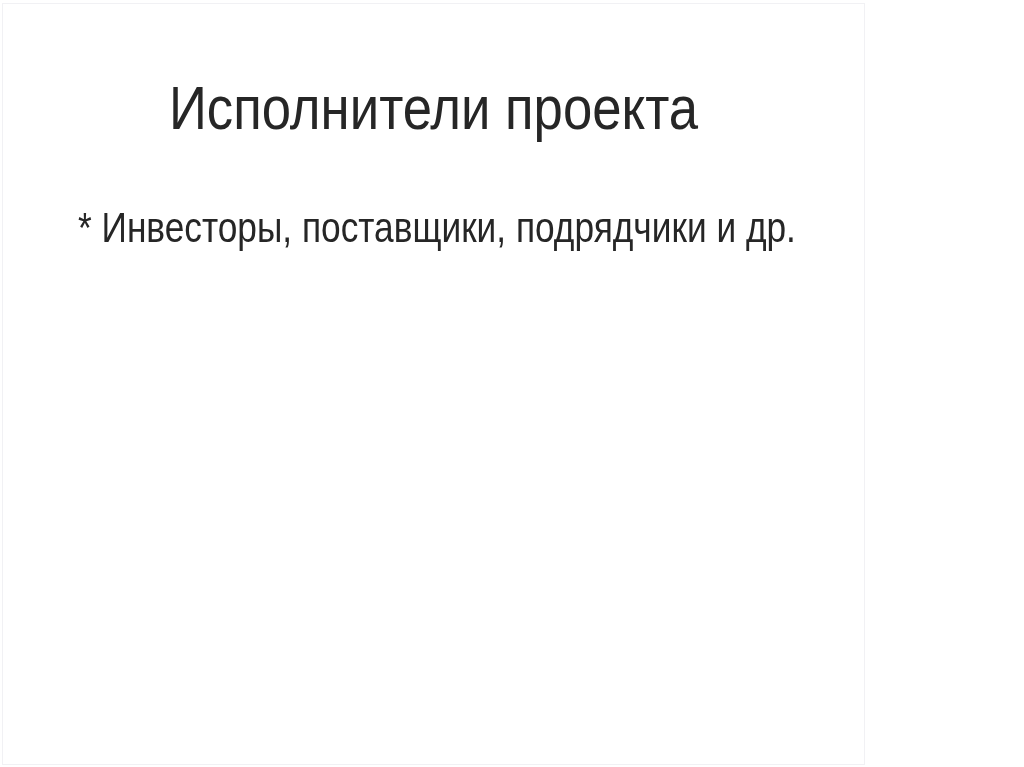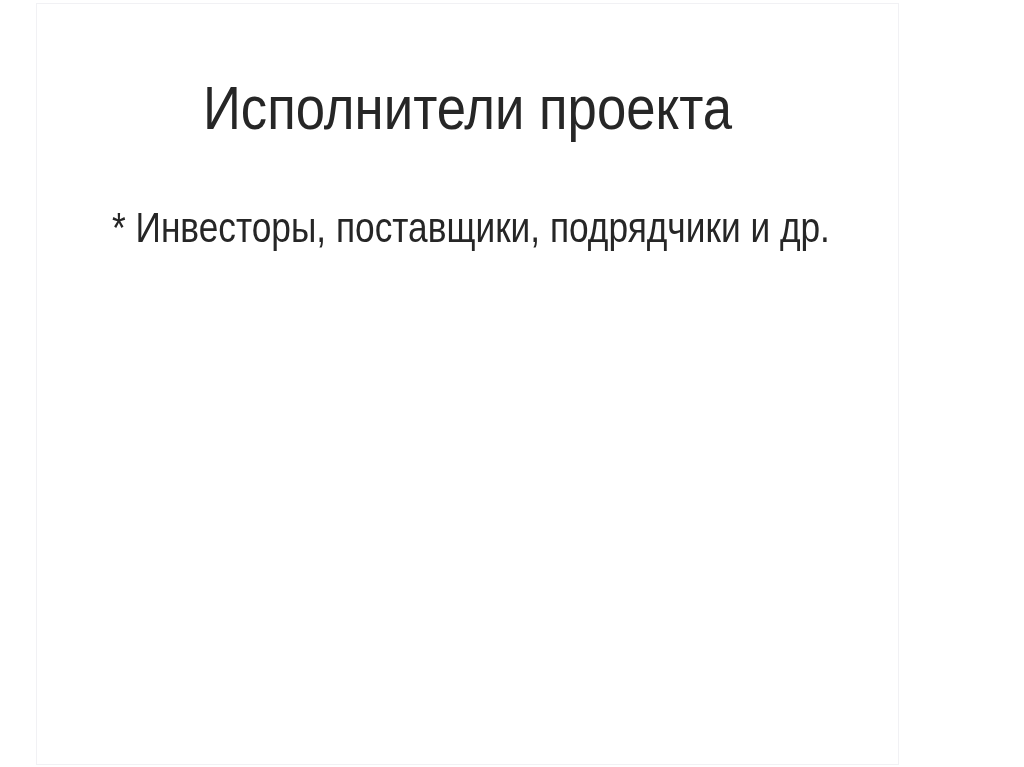--- a/index.html
+++ b/index.html
@@ -10,21 +10,20 @@
     background: var(--background, #ffffff);
     font-family: "Liberation Sans", sans-serif;
     overflow: hidden;
   }
   .slide {
     position: relative;
     width: 867px;
     height: 767px;
     background: var(--background, #ffffff);
     overflow: hidden;
-    margin-left: 34px;
   }
   .frame {
     position: absolute;
     left: 2px;
     top: 3px;
     right: 2px;
     bottom: 2px;
     border: 1px solid var(--border, #f1f1f4);
     pointer-events: none;
   }

